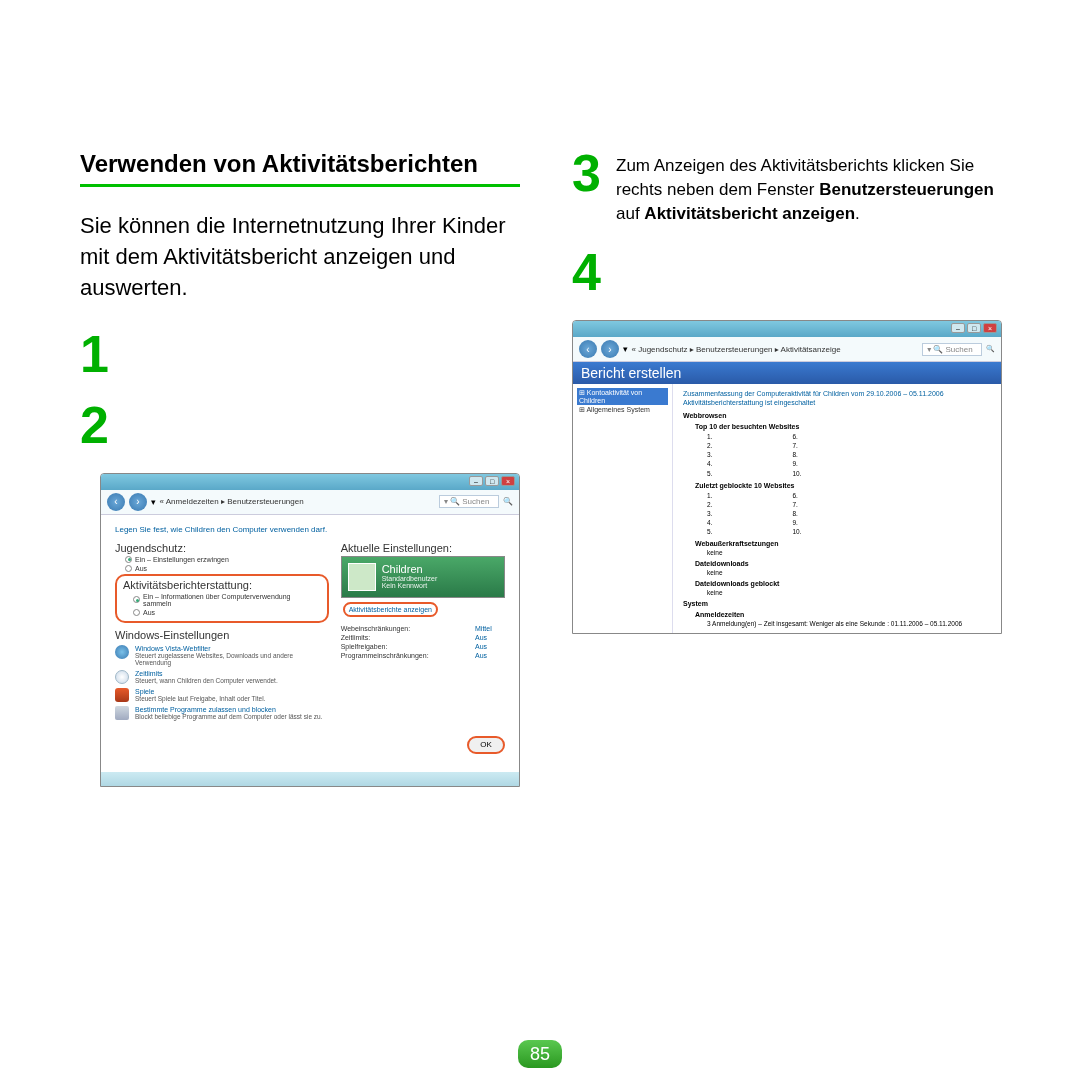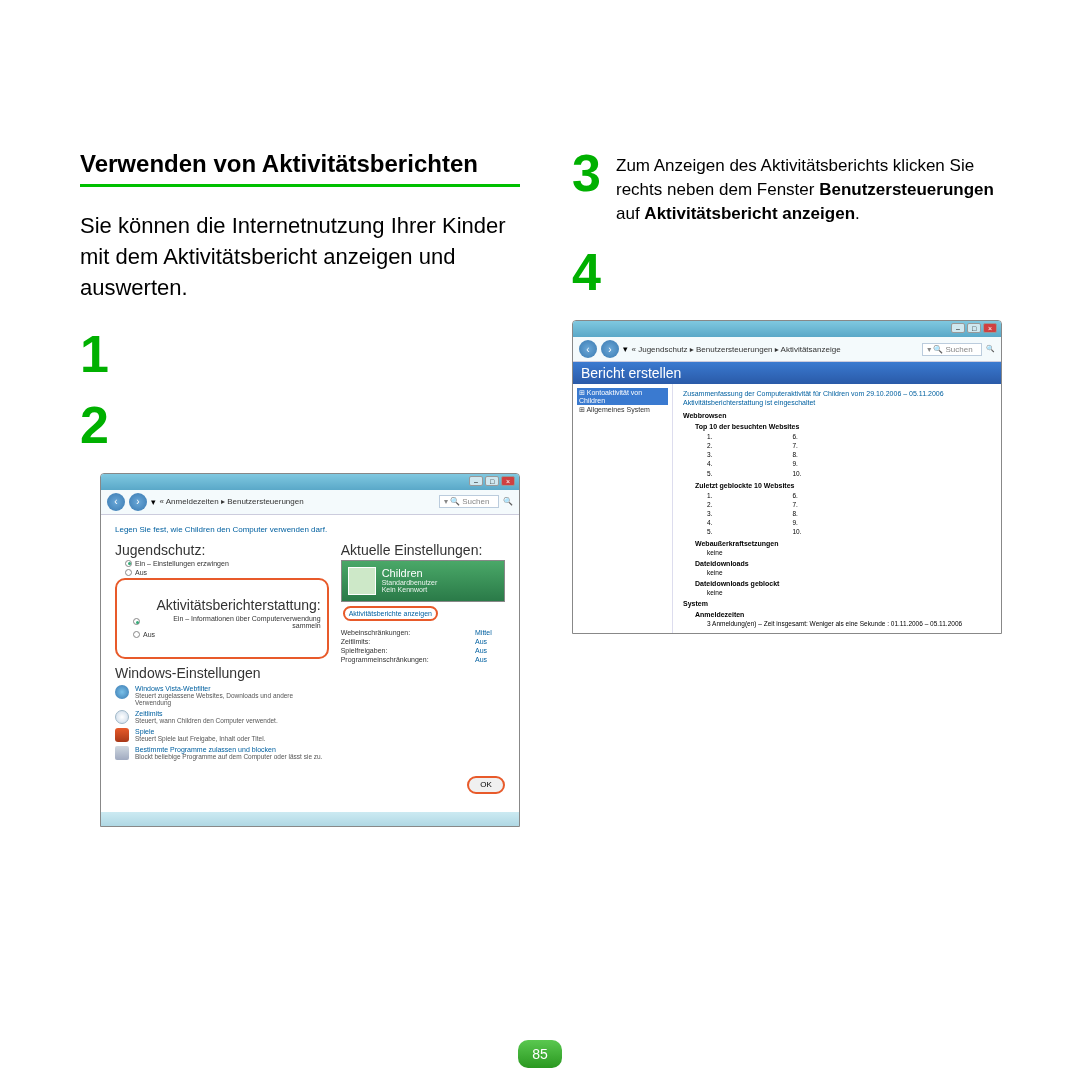--- a/index.html
+++ b/index.html
@@ -36,25 +36,25 @@
   .wbtn.red{background:#d04040;color:#fff;}
   .addrbar{display:flex;align-items:center;background:#f4fafc;padding:3px 6px;gap:4px;border-bottom:1px solid #ccd;}
   .navbtn{width:18px;height:18px;border-radius:50%;background:radial-gradient(#6aa8d8,#3878b0);display:flex;align-items:center;justify-content:center;color:#fff;font-size:10px;}
   .crumb{font-size:8px;color:#333;}
   .searchbox{margin-left:auto;border:1px solid #bcd;background:#fff;padding:1px 4px;color:#888;font-size:8px;width:60px;display:flex;align-items:center;gap:2px;}
   .sbody{background:#fff;padding:10px 14px;}
   .instruct{color:#0060a0;font-size:8px;margin-bottom:8px;}
   .twocol{display:flex;gap:12px;}
   .leftarea{flex:1.3;}
   .rightarea{flex:1;}
-  .opt-label{font-size:14px;color:#333;margin-bottom:2px;}
+  .opt-label{font-size:11px;color:#333;margin-bottom:2px;}
   .radio{display:flex;align-items:center;gap:3px;font-size:7px;color:#333;margin:2px 0 2px 10px;}
   .radio .dot{width:7px;height:7px;border-radius:50%;border:1px solid #888;display:inline-block;background:#fff;}
   .radio.sel .dot::after{content:"";display:block;width:3px;height:3px;background:#3a7;border-radius:50%;margin:1.5px;}
-  .hl{border:2px solid #e85a2a;border-radius:10px;padding:17px 6px;margin:0 0;text-align:right;}
+  .hl{border:2px solid #e85a2a;border-radius:10px;padding:3px 6px;margin:0 0;}
   .weinst{margin-top:6px;}
   .witem{display:flex;gap:6px;margin:4px 0;}
   .wicon{width:14px;height:14px;flex-shrink:0;}
   .witem .wt{font-size:7px;}
   .witem .wtitle2{color:#0060a0;}
   .witem .wsub{color:#555;font-size:6.5px;}
   .userbox{background:linear-gradient(#4aa868,#2a7a48);color:#fff;padding:6px;display:flex;gap:6px;border:1px solid #888;}
   .avatar{width:28px;height:28px;background:#cde8c8;border:1px solid #fff;}
   .userbox .un{font-size:11px;}
   .userbox .us{font-size:7px;opacity:.9;}
@@ -83,21 +83,21 @@
   .rsec{font-weight:bold;font-size:7px;margin-top:4px;}
   .rsec2{font-weight:bold;font-size:7px;margin:4px 0 2px 12px;}
   .numlist{display:flex;gap:80px;margin-left:24px;}
   .numlist .c{font-size:6.5px;line-height:1.4;}
   .rkv{margin-left:24px;font-size:6.5px;}
   .rnote{margin-left:24px;font-size:6.5px;}
 
   .pagenum{
     position:absolute;bottom:12px;left:50%;transform:translateX(-50%);
     width:44px;height:28px;background:linear-gradient(#5ac850,#2a9820);
-    border-radius:10px;color:#fff;font-size:14px;display:flex;
+    border-radius:10px;color:#fff;font-size:18px;display:flex;
     align-items:center;justify-content:center;
   }
 </style>
 </head>
 <body>
 
 <div class="page">
 
   <div class="col">
     <div class="section-title">Verwenden von Aktivitätsberichten</div>

